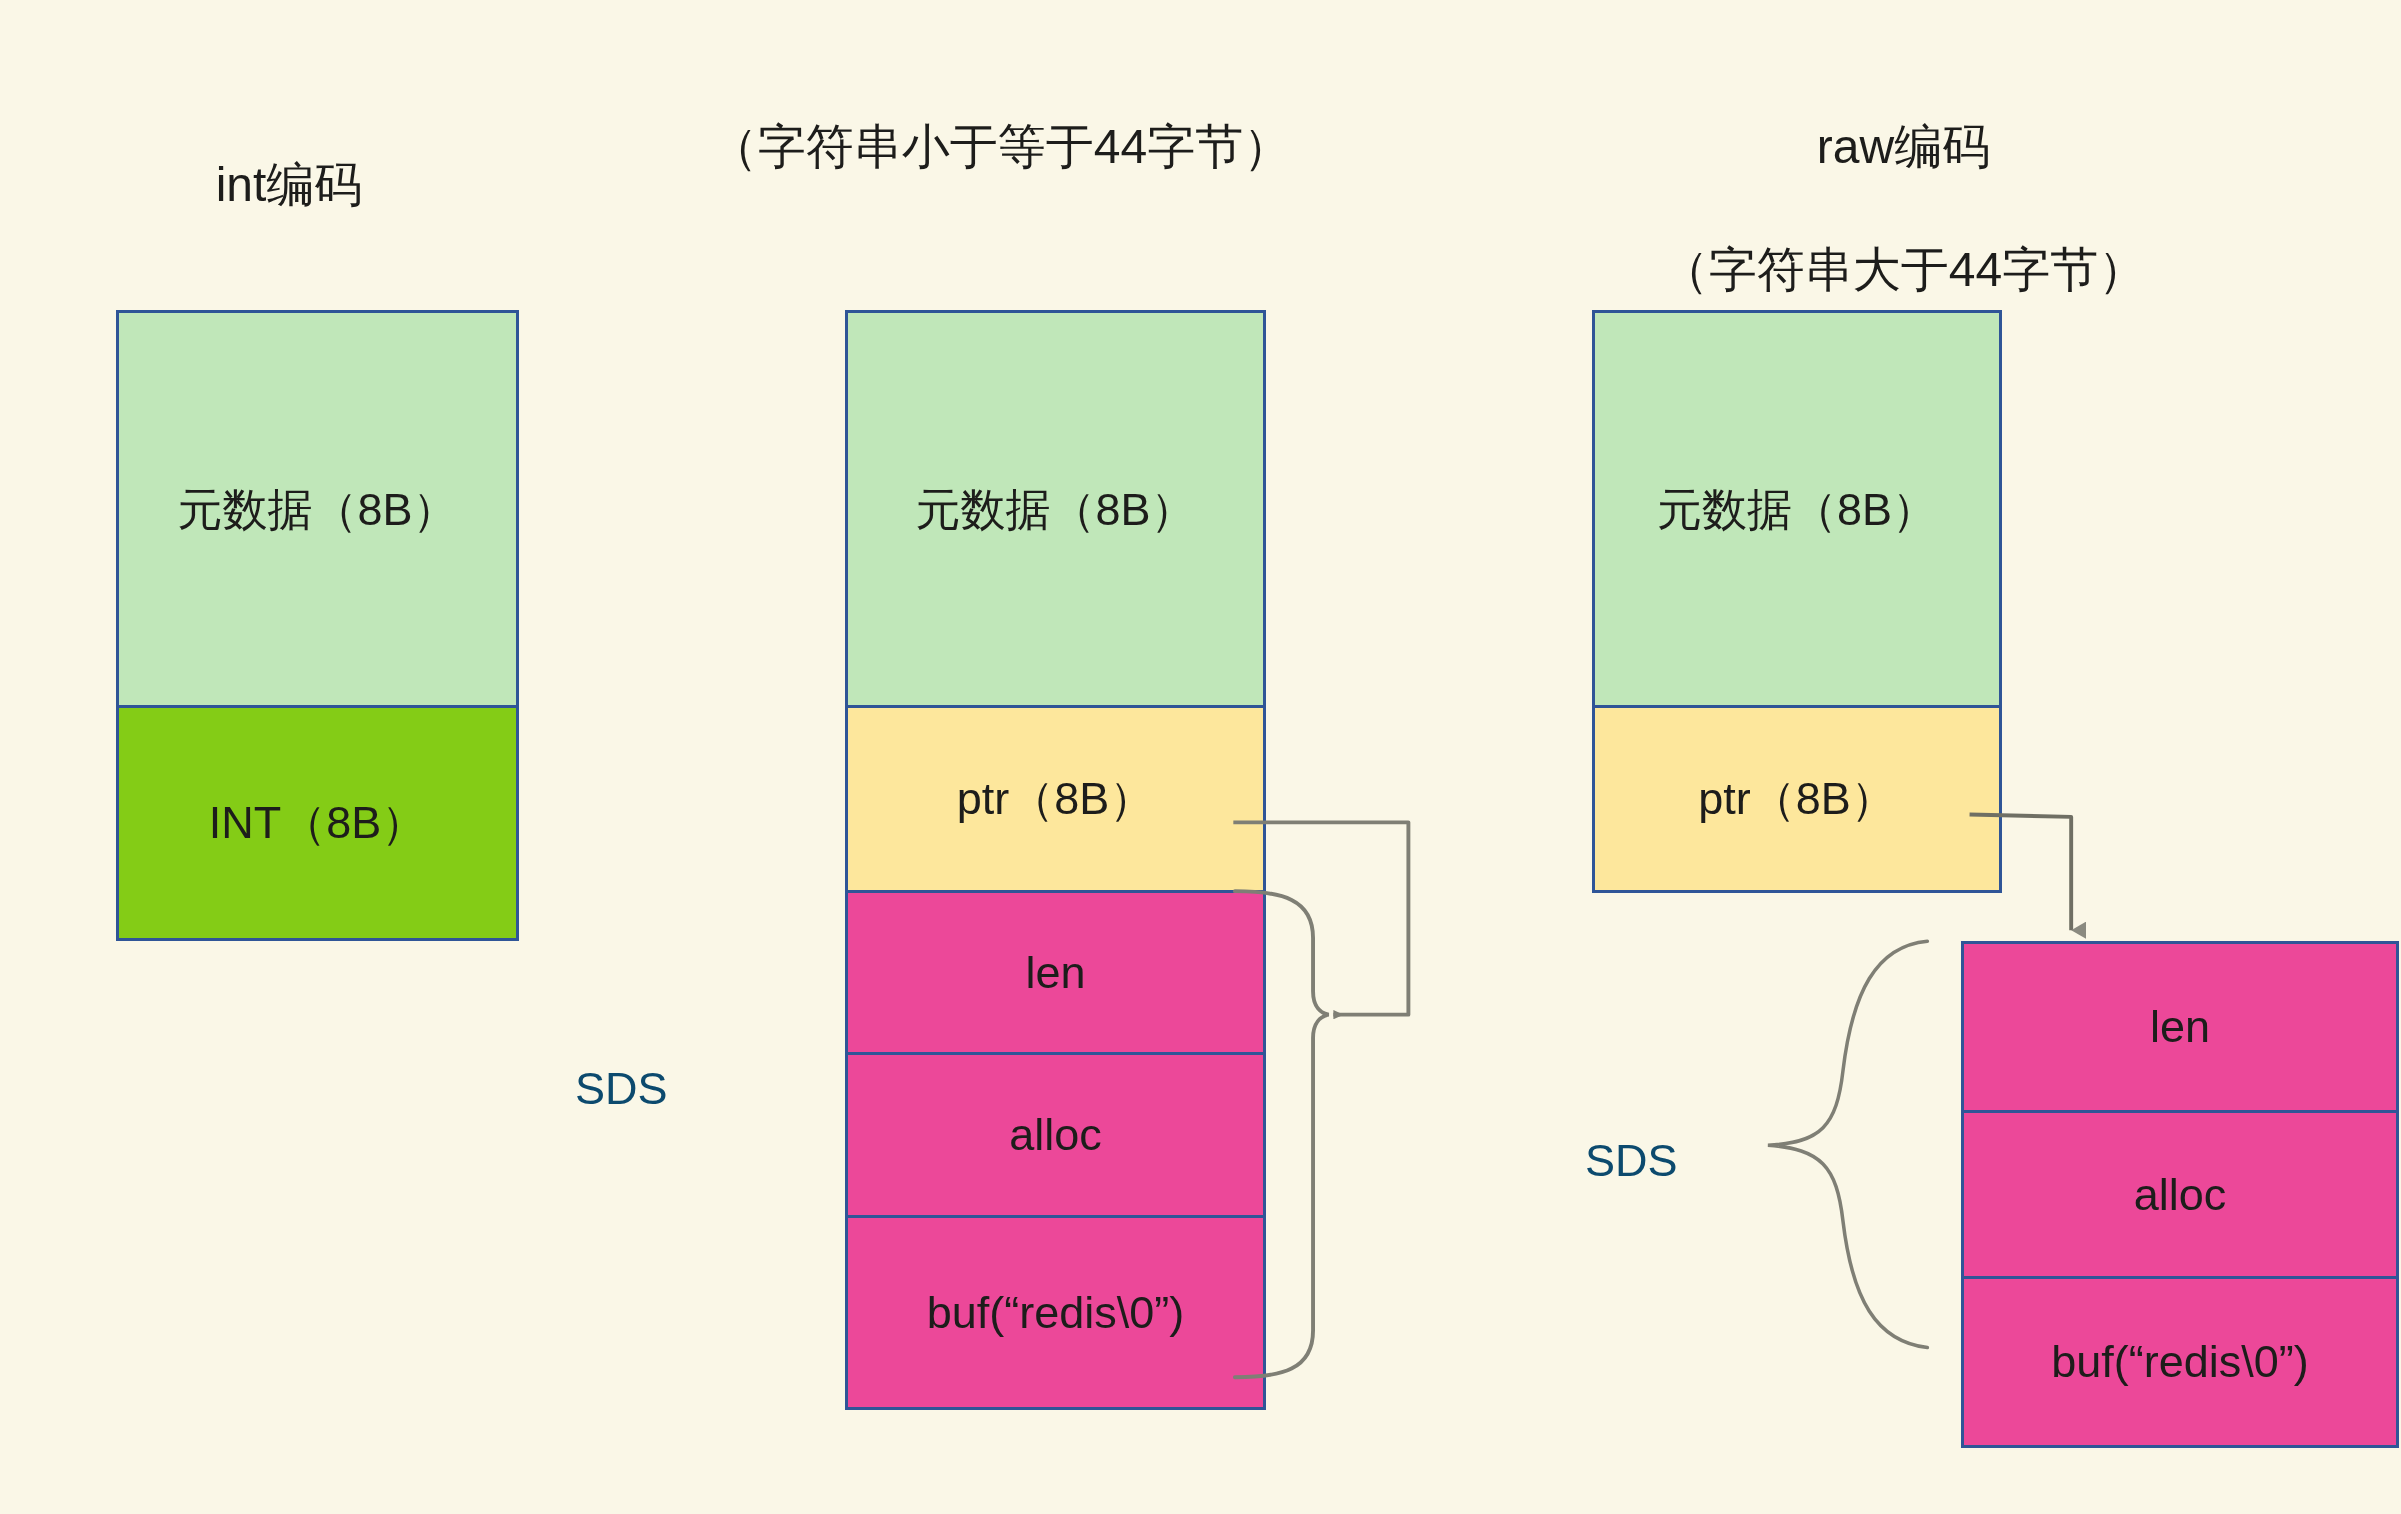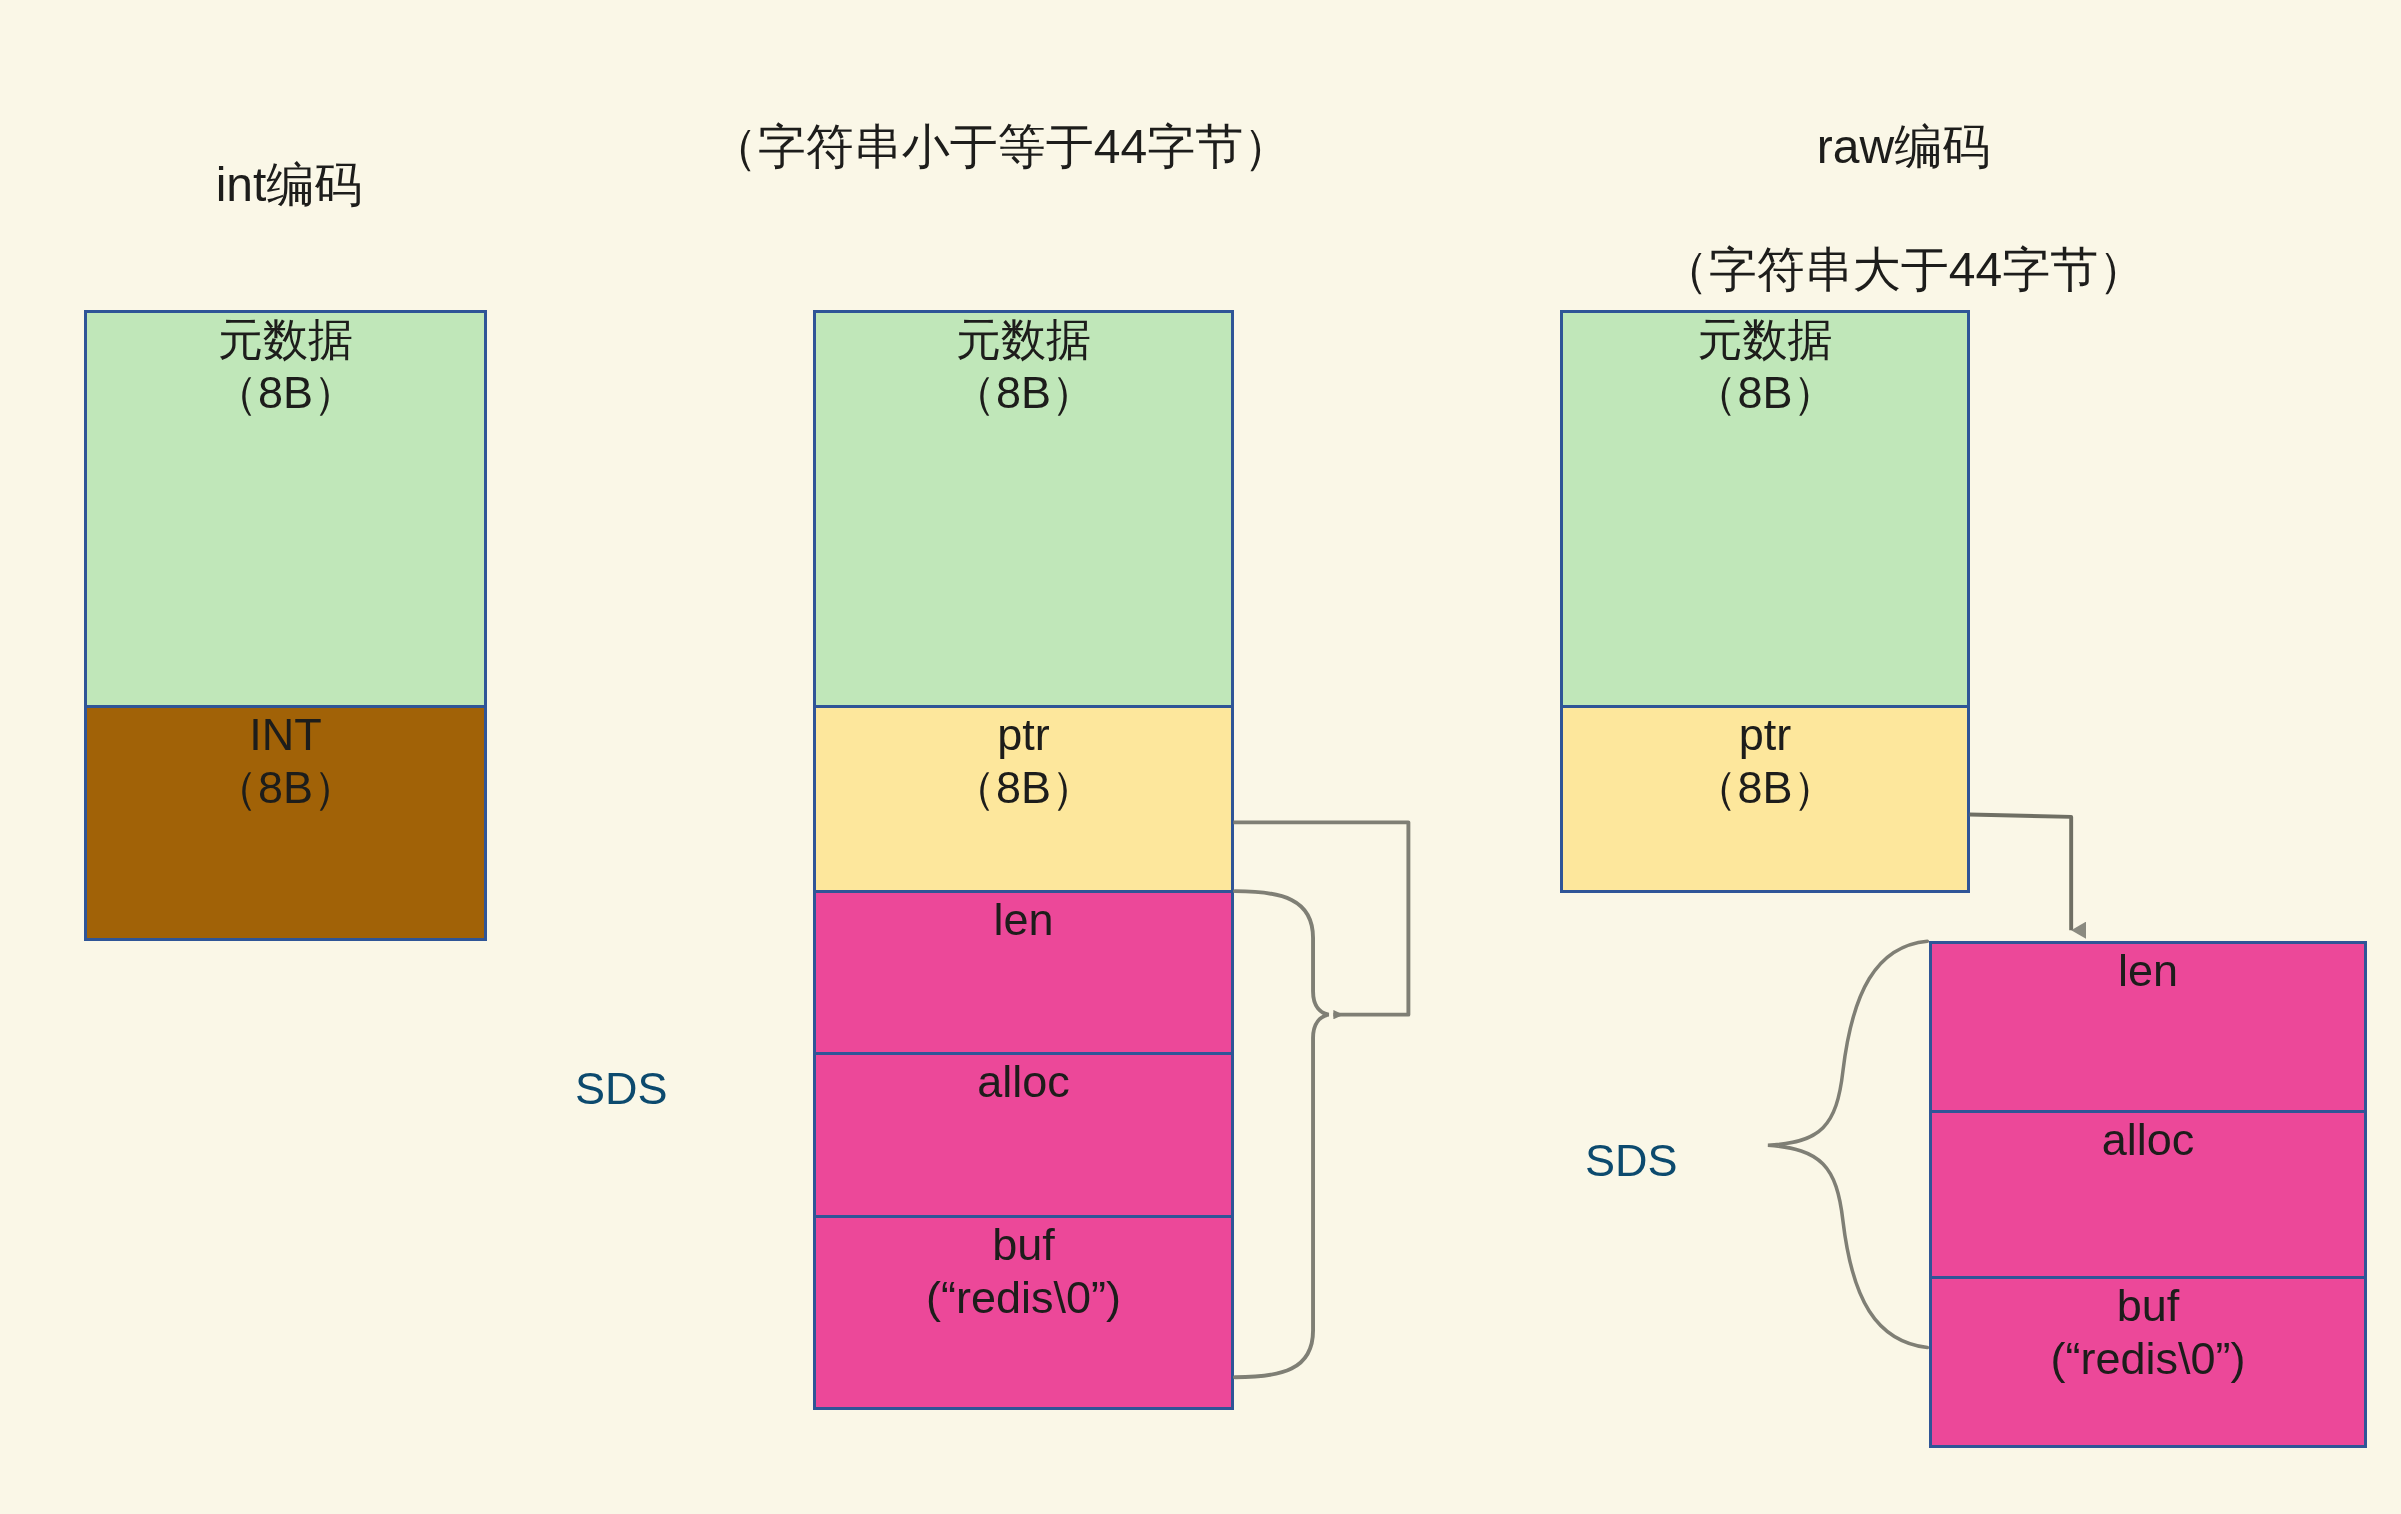--- a/index.html
+++ b/index.html
@@ -23,27 +23,27 @@
     white-space:pre-line;
     letter-spacing:0px;
   }
 
   
   .cell{
     position:absolute;
     box-sizing:border-box;
     border:3.1px solid #2f5597;
     display:flex;
-    flex-direction:column;
     align-items:center;
-    justify-content:flex-start;
+    justify-content:center;
     font-size:45px;
     line-height:1.18;
     color:#1d1d1b;
     text-align:center;
+    margin-left:32px;
   }
   .cell .l2{display:block;}
   .green{background:#c0e7b9;}
   .yellow{background:#fde79c;}
   .plain{background:#ec4899;}
 
   .sds-label{
     position:absolute;
     font-size:45px;
     color:#0c4a6e;
@@ -73,21 +73,21 @@
 
   <div class="title" style="left:1489px;top:55px;width:829px;">
     <div>raw编码</div>
     <div>（字符串大于44字节）</div>
   </div>
 
   <div class="cell green" style="left: 84px; top: 310px; width: 403px; height: 399px; border-color: rgb(47, 85, 151); background: rgb(192, 231, 185);">
     <span>元数据</span>
     <span class="l2">（8B）</span>
   </div>
-  <div class="cell yellow" style="left: 84px; top: 705px; width: 403px; height: 236px; border-color: rgb(47, 85, 151); background: #a16207;">
+  <div class="cell yellow" style="left: 84px; top: 705px; width: 403px; height: 236px; border-color: rgb(47, 85, 151); background: #84cc16;">
     <span>INT</span>
     <span class="l2">（8B）</span>
   </div>
 
   <div class="cell green" style="left: 813px; top: 310px; width: 421px; height: 399px; border-color: rgb(47, 85, 151); background: rgb(192, 231, 185);">
     <span>元数据</span>
     <span class="l2">（8B）</span>
   </div>
   <div class="cell yellow" style="left: 813px; top: 705px; width: 421px; height: 188px; border-color: rgb(47, 85, 151); background: rgb(253, 231, 156);">
     <span>ptr</span>

